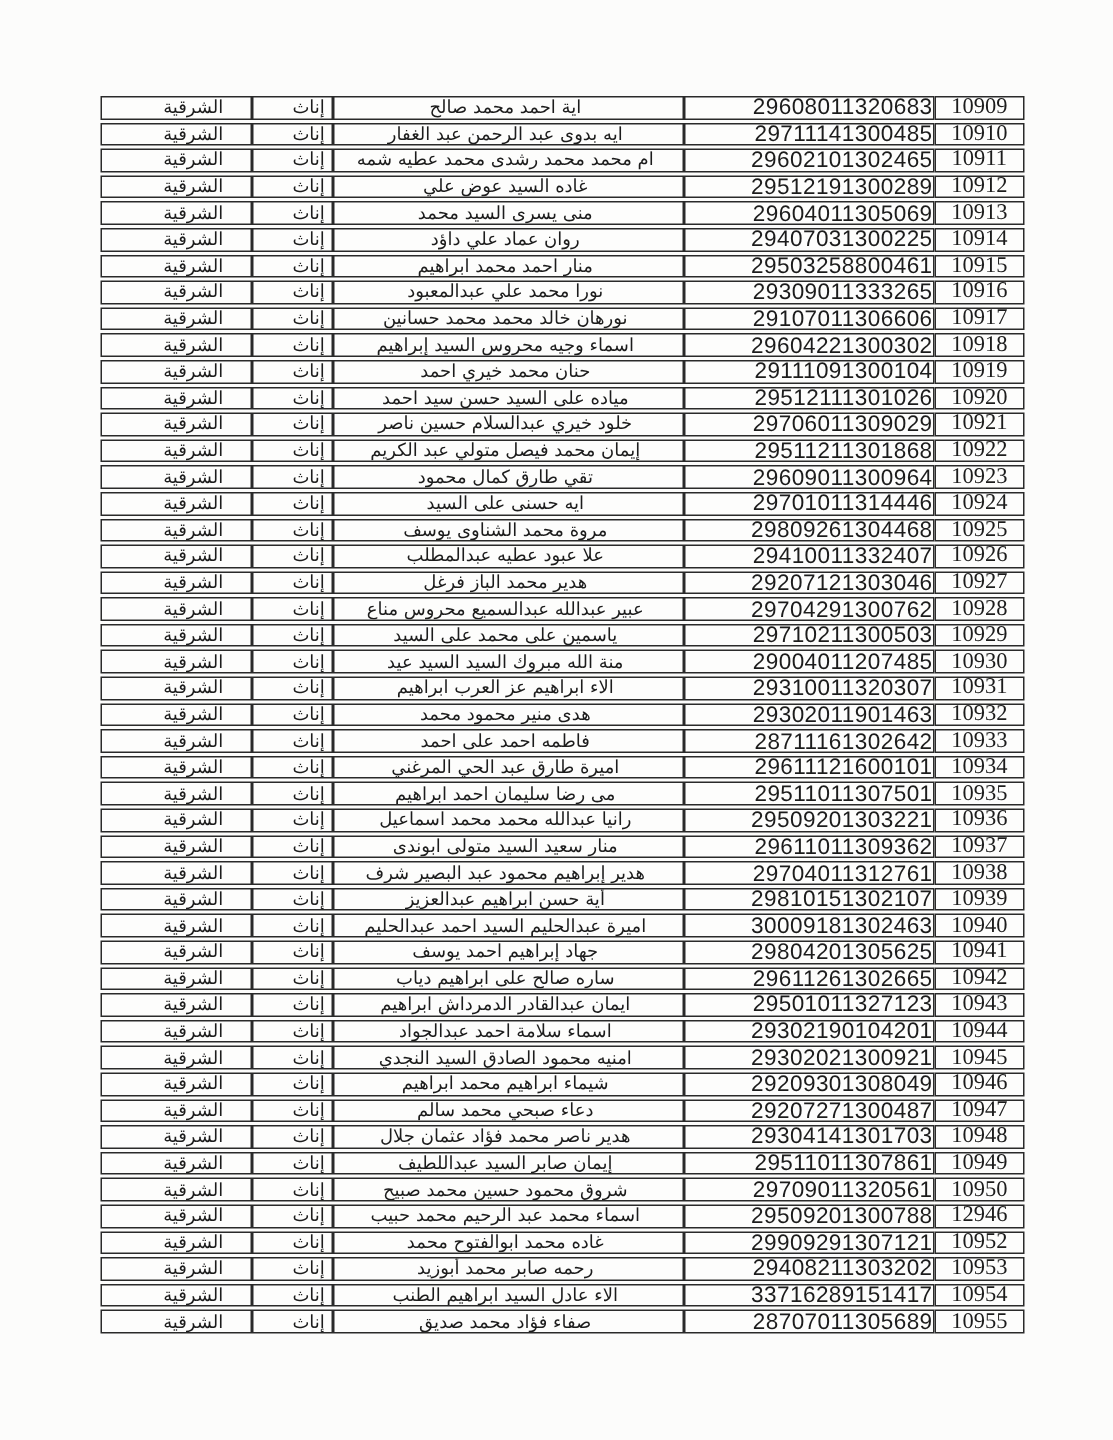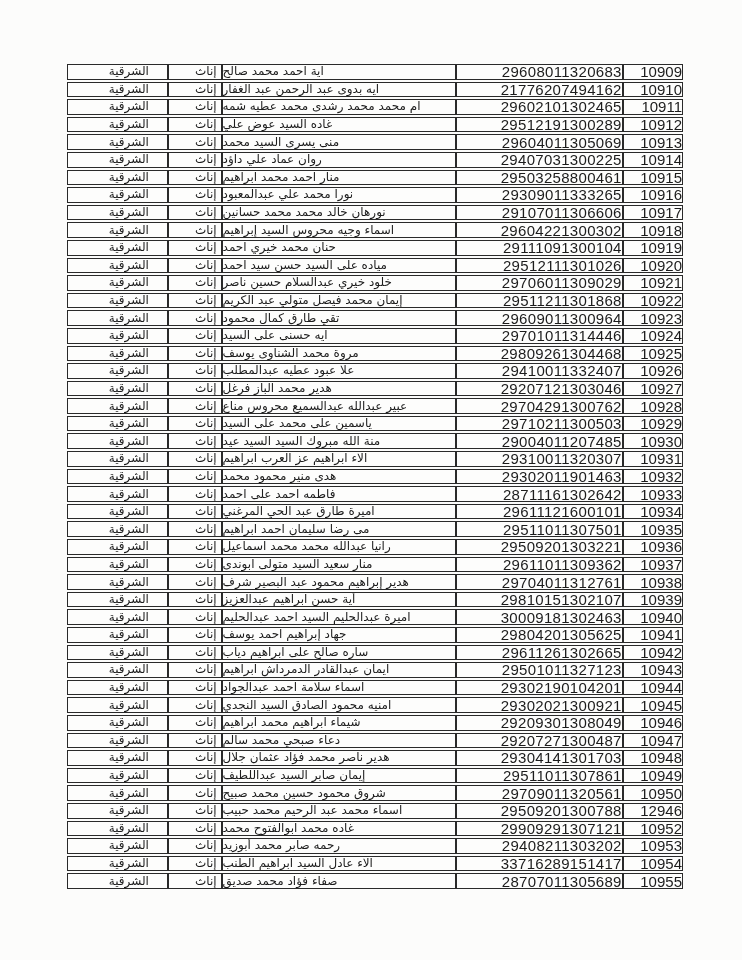--- a/index.html
+++ b/index.html
@@ -31,35 +31,36 @@
     padding: 0;
     border: 1px solid #2a2a2a;
     background: #fdfdfc;
     vertical-align: middle;
     white-space: nowrap;
     overflow: hidden;
     line-height: 13px;
   }
   td.seq-cell {
     width: 55px;
+    text-align: center;
     font-size: 15px;
-    font-family: Liberation Sans, sans-serif;
+    font-family: Liberation Serif, serif;
   }
   td.id-cell {
     width: 152px;
     text-align: right;
     padding-left: 2px;
     font-size: 15px;
     letter-spacing: 0.3px;
     font-family: Liberation Sans, sans-serif;
   }
   
   td.name-cell {
     width: 214px;
-    text-align: left;
+    text-align: center;
     padding-right: 4px;
     font-size: 12px;
     font-family: "DejaVu Sans", sans-serif;
   }
   td.gender-cell {
     width: 49px;
     text-align: right;
     padding-right: 4px;
     font-size: 12px;
     font-family: "DejaVu Sans", sans-serif;
@@ -80,21 +81,21 @@
   <tbody>
       <tr>
     <td class="seq-cell">10909</td>
     <td class="id-cell">29608011320683</td>
     <td class="name-cell">اية احمد محمد صالح</td>
     <td class="gender-cell">إناث</td>
     <td class="region-cell">الشرقية</td>
   </tr>
       <tr>
     <td class="seq-cell">10910</td>
-    <td class="id-cell">21776207494162</td>
+    <td class="id-cell">29711141300485</td>
     <td class="name-cell">ايه بدوى عبد الرحمن عبد الغفار</td>
     <td class="gender-cell">إناث</td>
     <td class="region-cell">الشرقية</td>
   </tr>
       <tr>
     <td class="seq-cell">10911</td>
     <td class="id-cell">29602101302465</td>
     <td class="name-cell">ام محمد محمد رشدى محمد عطيه شمه</td>
     <td class="gender-cell">إناث</td>
     <td class="region-cell">الشرقية</td>

